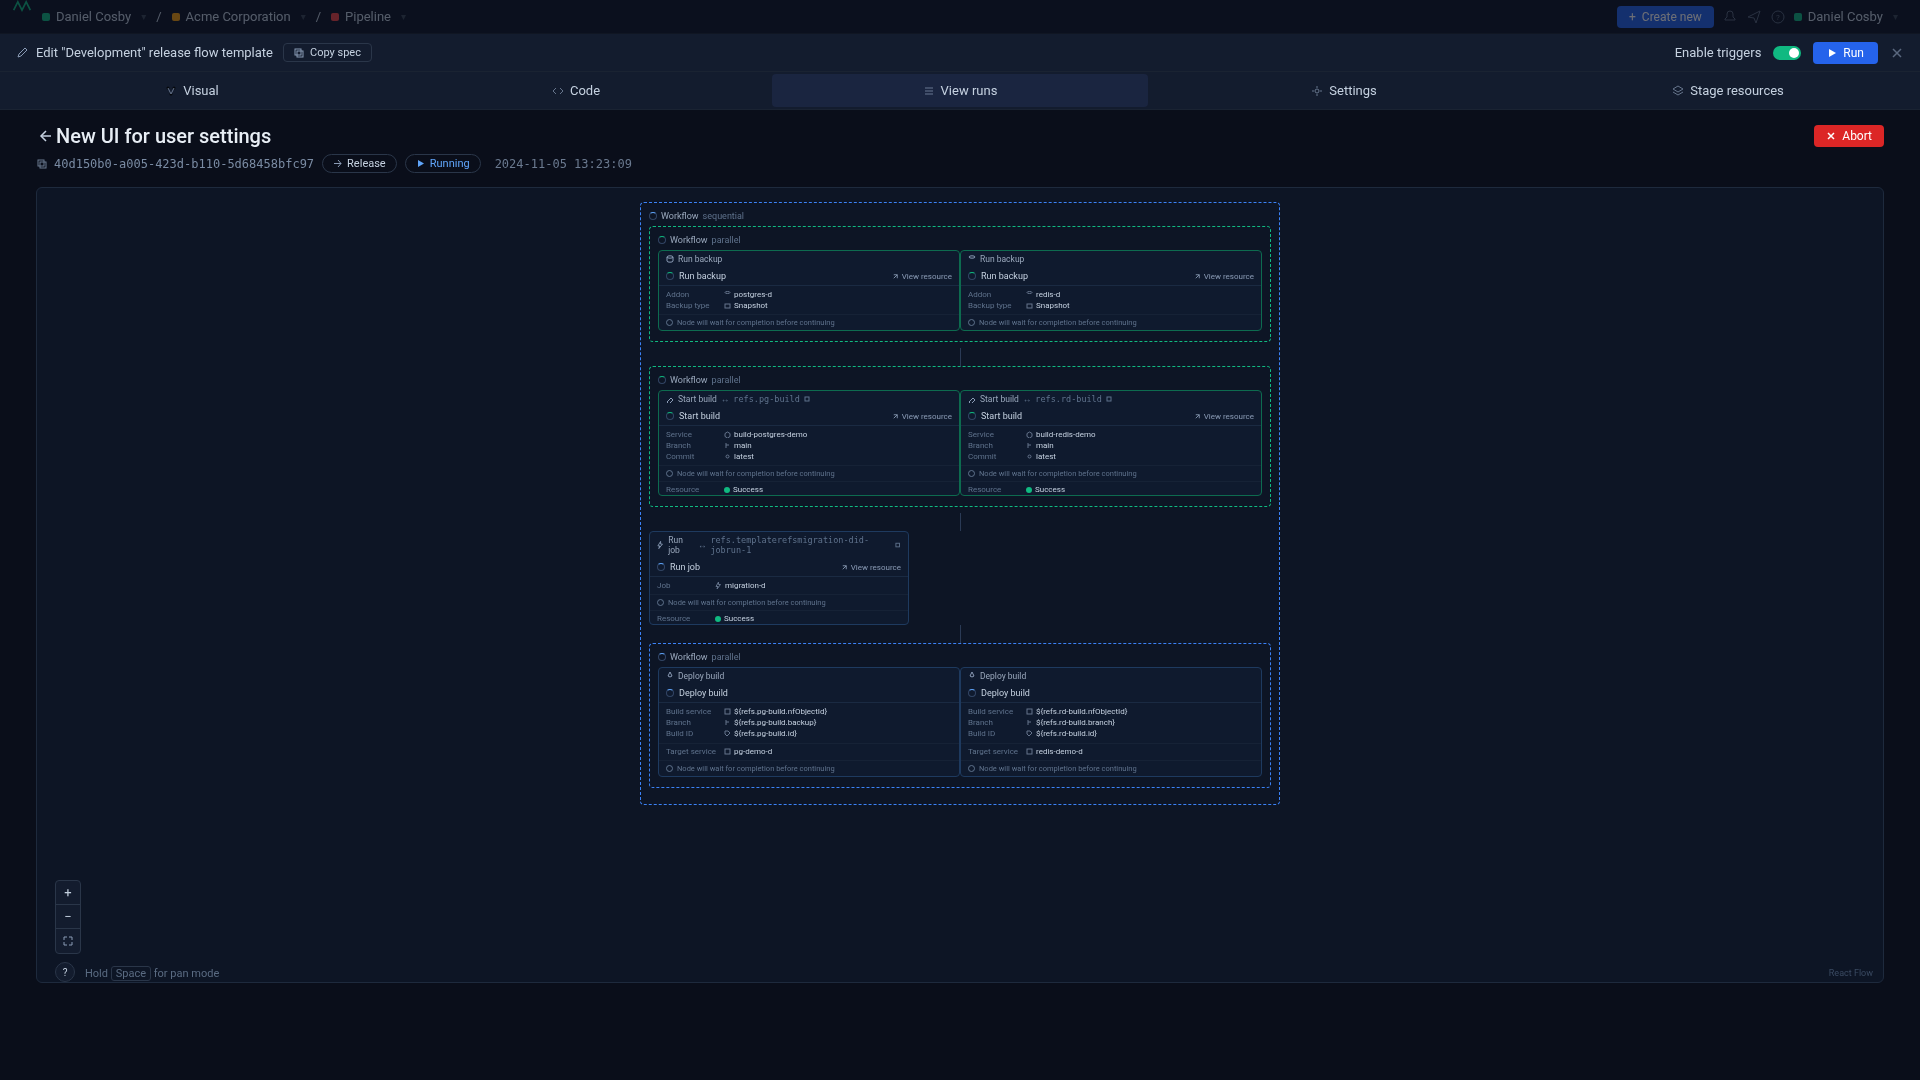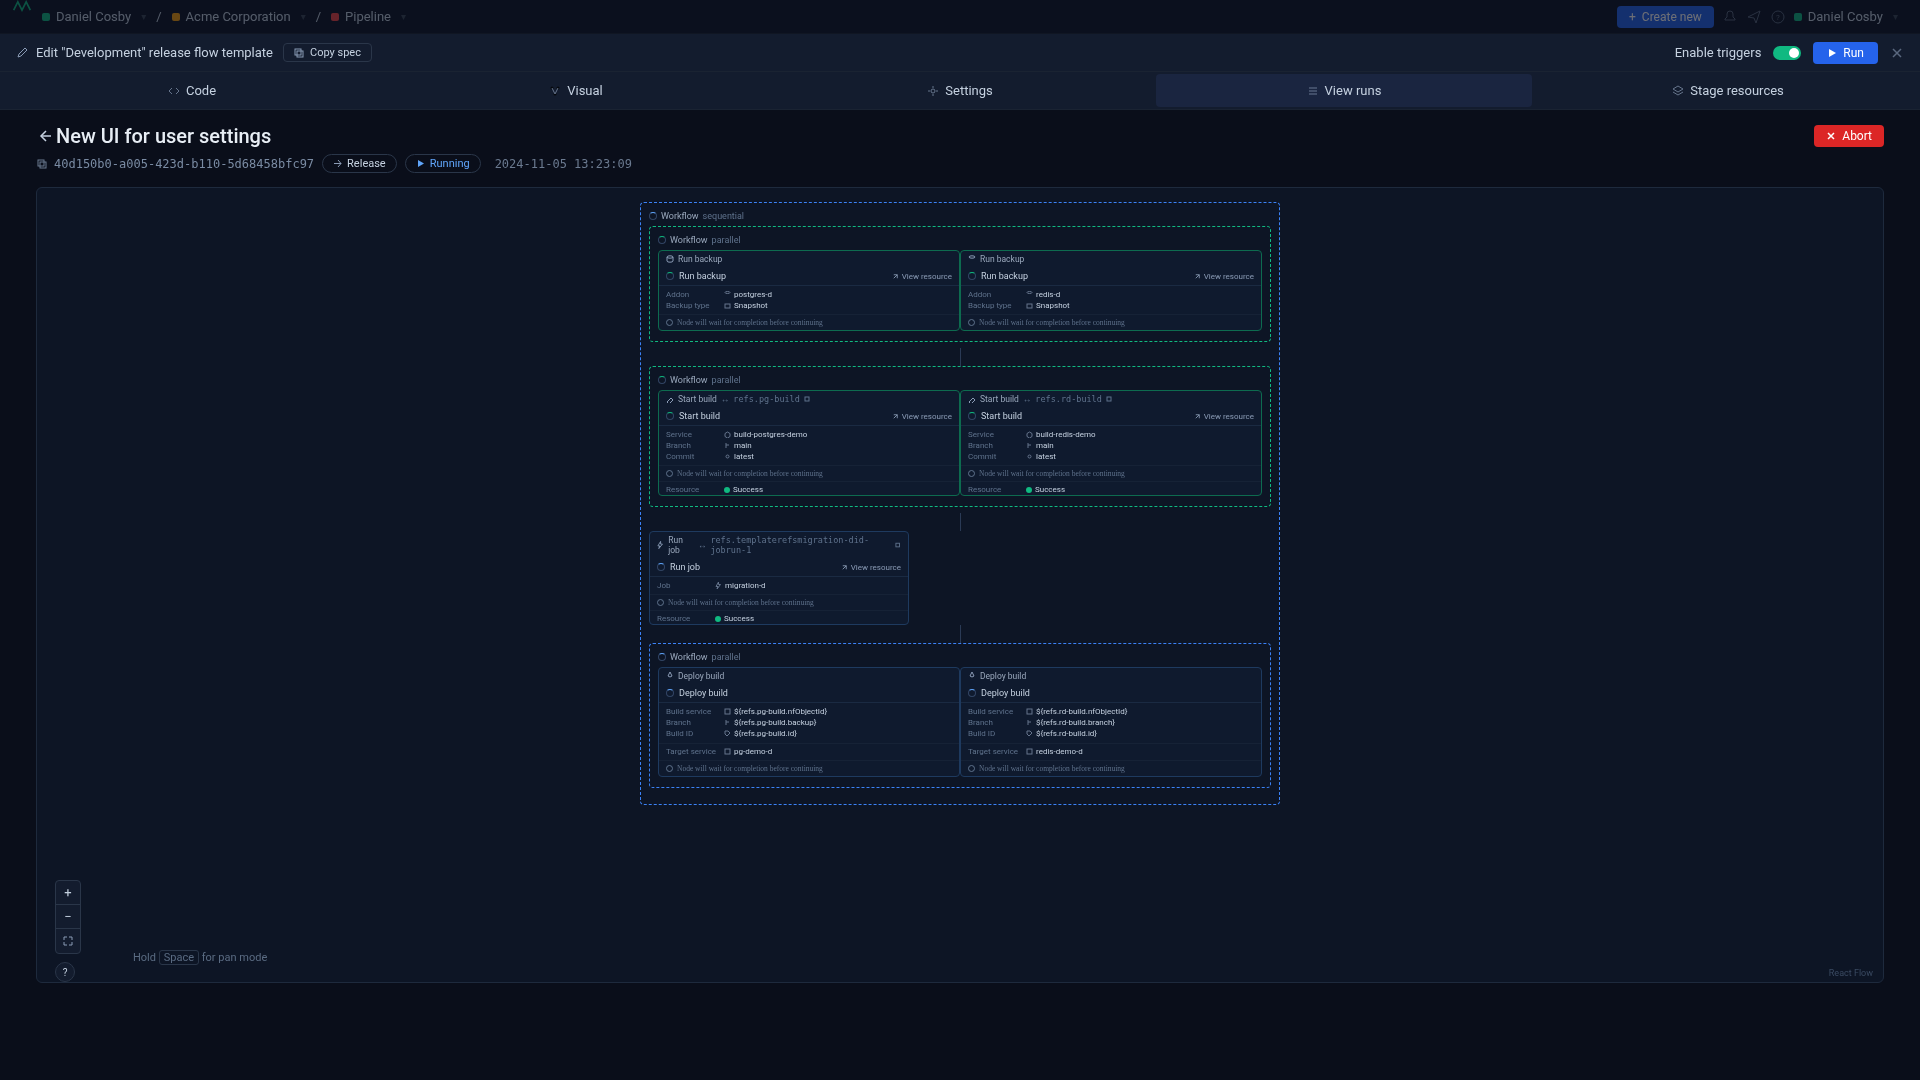--- a/index.html
+++ b/index.html
@@ -158,41 +158,41 @@
 }
 .node-body { padding: 3px 0; }
 .prop {
   display: flex; padding: 1px 7px; font-size: 8px; align-items: center;
 }
 .prop .k { width: 58px; color: #5f728c; }
 .prop .v { display: flex; align-items: center; gap: 3px; }
 .prop .pico { width: 7px; height: 7px; opacity: 0.7; }
 .note {
   padding: 3px 7px; font-size: 7.5px; color: #5f728c;
-  display: flex; align-items: center; gap: 4px; border-top: 1px solid #162236; font-family: Liberation Serif, serif;
+  display: flex; align-items: center; gap: 4px; border-top: 1px solid #162236;
 }
 .connector {
   width: 1px; height: 18px; background: #2a3a55; margin: 0 auto;
 }
 .zoom-ctrl {
   position: absolute; left: 18px; bottom: 28px; display: flex; flex-direction: column;
   border: 1px solid #2a3649; border-radius: 4px; background: #131c2e;
 }
 .zoom-ctrl > div {
   width: 24px; height: 24px; display: flex; align-items: center; justify-content: center;
   border-bottom: 1px solid #2a3649; cursor: pointer; font-size: 13px;
 }
 .zoom-ctrl > div:last-child { border-bottom: none; }
 .help-btn {
   position: absolute; left: 18px; bottom: 0px; width: 20px; height: 20px;
   border: 1px solid #2a3649; border-radius: 50%; display: flex;
   align-items: center; justify-content: center; font-size: 10px; background: #131c2e;
 }
 .hint {
-  position: absolute; left: 48px; bottom: 18px; font-size: 11px; color: #5a6b82; margin-left: 48px;
+  position: absolute; left: 48px; bottom: 2px; font-size: 11px; color: #5a6b82;
 }
 .hint .key { border: 1px solid #2a3649; padding: 0 4px; border-radius: 3px; }
 .rf-attr {
   position: absolute; right: 10px; bottom: 4px; font-size: 9px; color: #3a4a62;
 }
 .success-dot { width: 6px; height: 6px; background: #10b981; border-radius: 50%; display: inline-block; }
 input, button { font: inherit; background: none; border: none; color: inherit; cursor: pointer; }
 svg { display: block; }
 </style>
 </head>
@@ -267,45 +267,45 @@
     </button>
     <svg class="close-x" viewBox="0 0 14 14">
         <path d="M3 3l8 8M11 3l-8 8" stroke="#8a9bb5" stroke-width="1.5"></path>
       </svg>
   </div>
 </div>
 
 <div class="tabbar">
   <div class="tab">
     <svg class="tab-ico" viewBox="0 0 12 12">
-        <path d="M4 3L1 6l3 3M8 3l3 3-3 3" stroke="#8a9bb5" fill="none"></path>
-      </svg>
-    <span>Code</span>
-  </div>
-  <div class="tab">
-    <svg class="tab-ico" viewBox="0 0 12 12">
         <circle cx="3" cy="3" r="1.5"></circle>
         <circle cx="9" cy="3" r="1.5"></circle>
         <circle cx="6" cy="9" r="1.5"></circle>
         <path d="M3 3L6 9M9 3L6 9" stroke="#8a9bb5"></path>
       </svg>
     <span>Visual</span>
   </div>
   <div class="tab">
     <svg class="tab-ico" viewBox="0 0 12 12">
-        <circle cx="6" cy="6" r="2" stroke="#8a9bb5" fill="none"></circle>
-        <path d="M6 1v2M6 9v2M1 6h2M9 6h2" stroke="#8a9bb5"></path>
-      </svg>
-    <span>Settings</span>
+        <path d="M4 3L1 6l3 3M8 3l3 3-3 3" stroke="#8a9bb5" fill="none"></path>
+      </svg>
+    <span>Code</span>
   </div>
   <div class="tab active">
     <svg class="tab-ico" viewBox="0 0 12 12">
         <path d="M2 3h8M2 6h8M2 9h8" stroke="#8a9bb5"></path>
       </svg>
     <span>View runs</span>
+  </div>
+  <div class="tab">
+    <svg class="tab-ico" viewBox="0 0 12 12">
+        <circle cx="6" cy="6" r="2" stroke="#8a9bb5" fill="none"></circle>
+        <path d="M6 1v2M6 9v2M1 6h2M9 6h2" stroke="#8a9bb5"></path>
+      </svg>
+    <span>Settings</span>
   </div>
   <div class="tab">
     <svg class="tab-ico" viewBox="0 0 12 12">
         <path d="M6 1l5 3-5 3-5-3zM1 7l5 3 5-3" stroke="#8a9bb5" fill="none"></path>
       </svg>
     <span>Stage resources</span>
   </div>
 </div>
 
 <div class="runheader">

